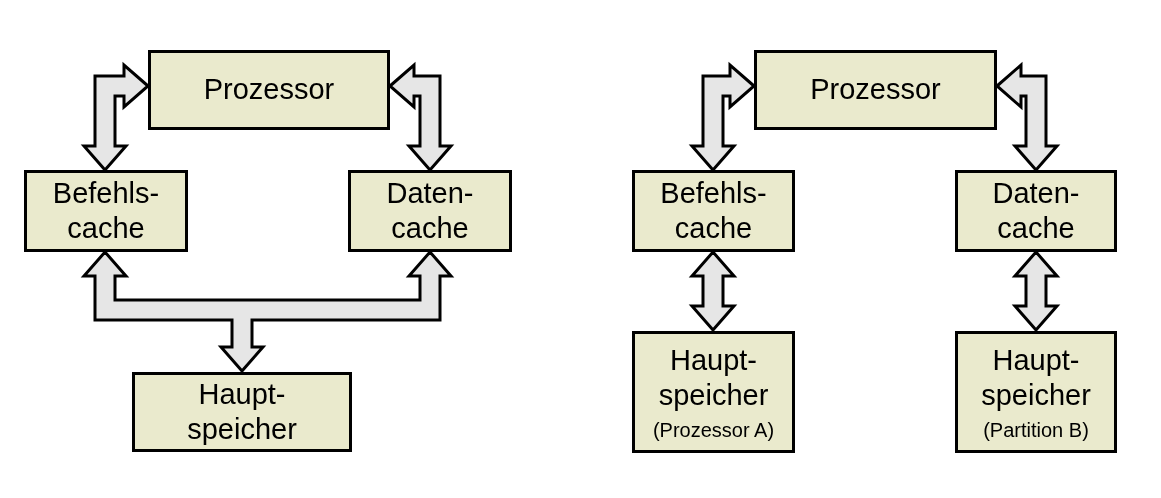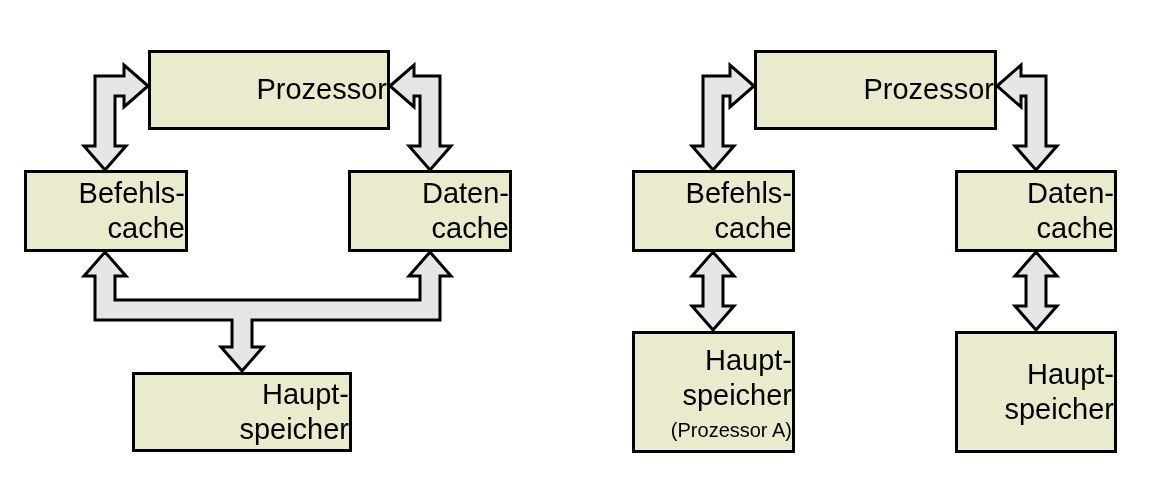--- a/index.html
+++ b/index.html
@@ -28,21 +28,21 @@
     stroke-width: 3;
     stroke-linejoin: miter;
   }
   .node {
     position: absolute;
     box-sizing: border-box;
     background: var(--box-fill, #eaeacd);
     border: 3px solid var(--box-border, #000000);
     display: flex;
     flex-direction: column;
-    align-items: flex-end;
+    align-items: center;
     justify-content: center;
     text-align: center;
     color: #000000;
   }
   .node .line {
     font-size: 29px;
     line-height: 1.22;
     white-space: nowrap;
   }
   .node .sub {
@@ -109,15 +109,16 @@
 
   <div class="node" style="left:632px; top:331px; width:163px; height:122px;">
     <span class="line">Haupt-</span>
     <span class="line">speicher</span>
     <span class="sub">(Prozessor A)</span>
   </div>
 
   <div class="node" style="left:955px; top:331px; width:162px; height:122px;">
     <span class="line">Haupt-</span>
     <span class="line">speicher</span>
+    <span class="sub">(Partition B)</span>
   </div>
 
 </div>
 
 </body></html>

